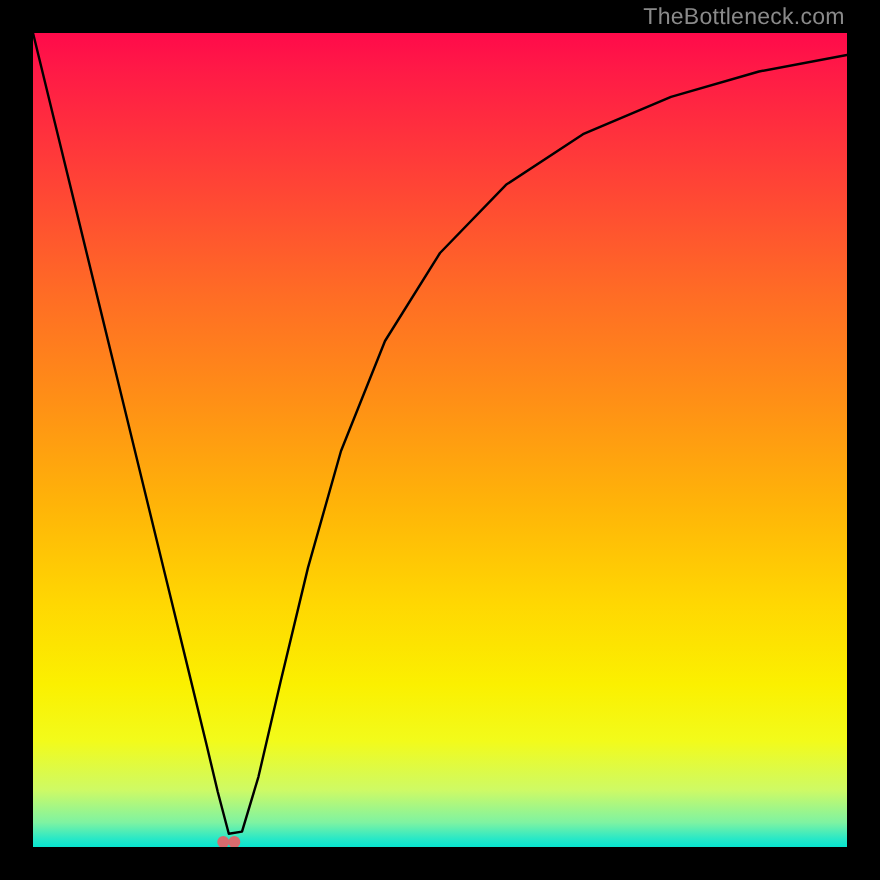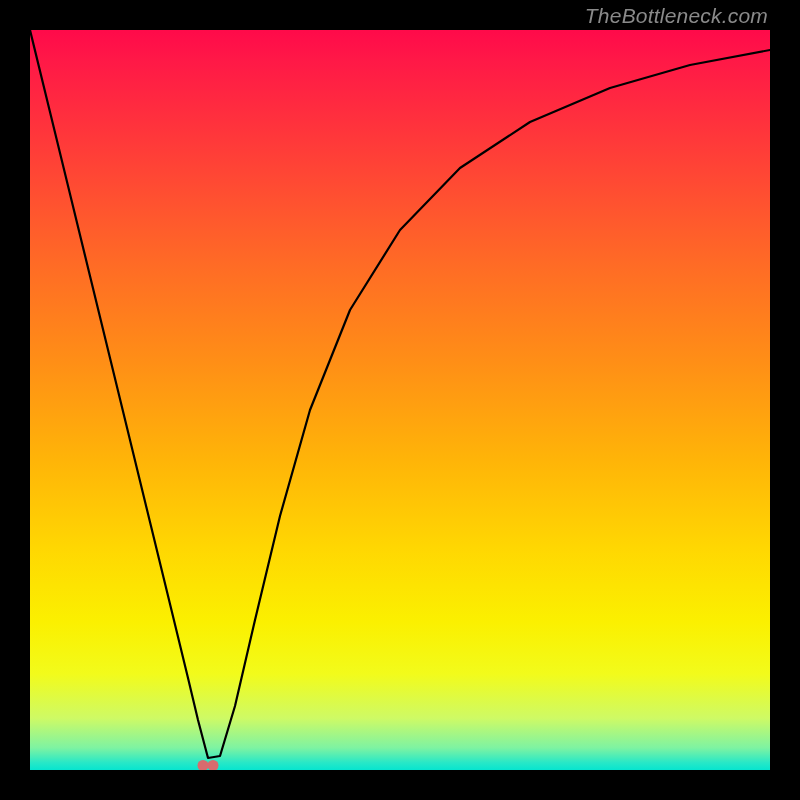--- a/index.html
+++ b/index.html
@@ -11,21 +11,20 @@
     overflow: hidden;
     font-family: Arial, Helvetica, sans-serif;
   }
   .frame {
     position: absolute;
     top: 0;
     left: 0;
     width: 800px;
     height: 800px;
     background: #000;
-    font-style: italic;
   }
   .plot-area {
     position: absolute;
     top: 30px;
     left: 30px;
     width: 740px;
     height: 740px;
     overflow: hidden;
   }
   .gradient-bg {

